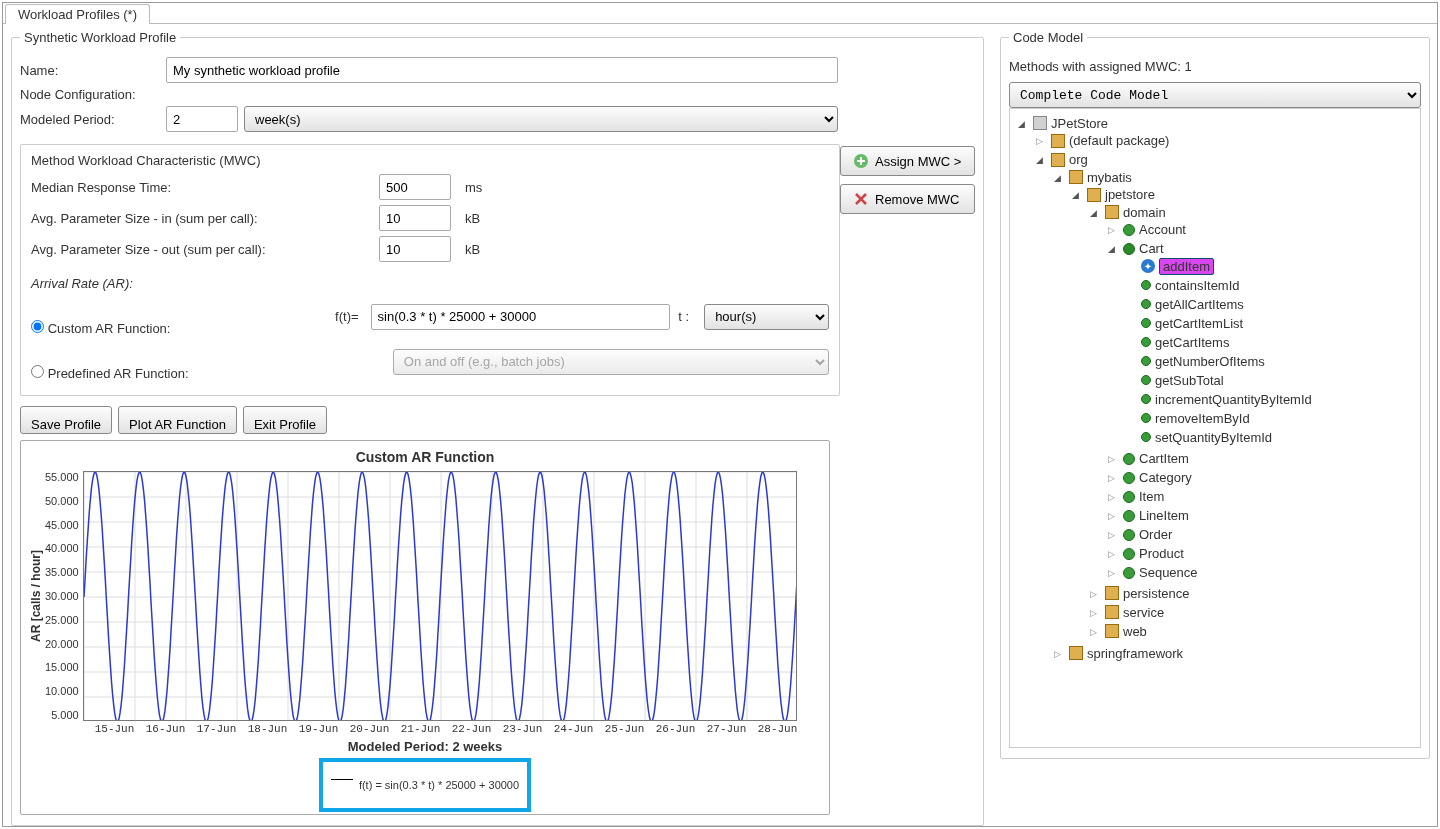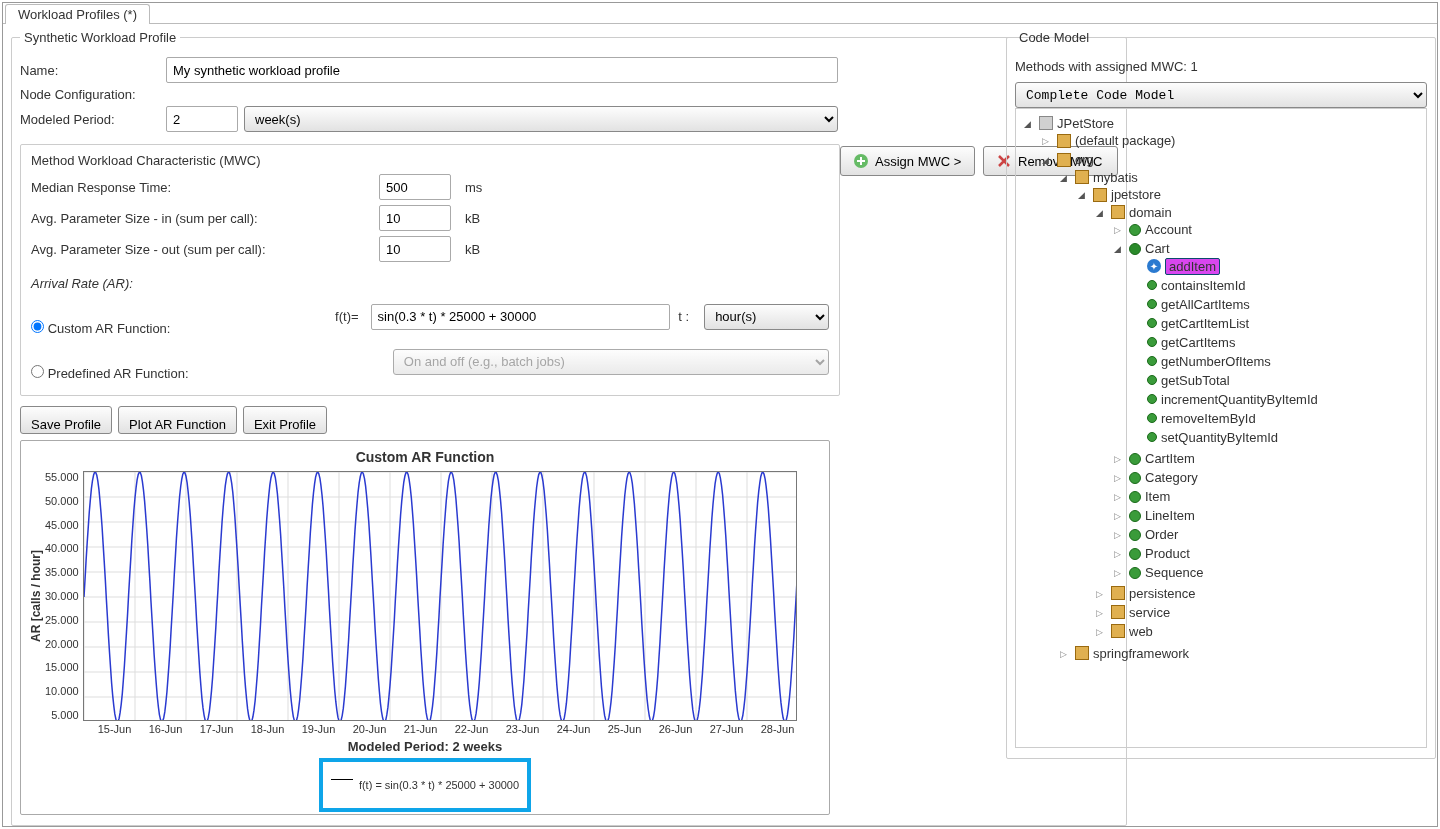--- a/index.html
+++ b/index.html
@@ -34,30 +34,30 @@
 .radio-row { display: flex; align-items: center; margin: 6px 0; gap: 8px; }
 .radio-lbl { width: 270px; margin-top: 23px; }
 .ft-lbl { width: 50px; text-align: right; margin-right: 4px; }
 .ft-input { width: 300px; }
 .t-lbl { width: 18px; }
 .btn-row { display: flex; gap: 6px; margin: 10px 0 6px 0; }
 button.toolbar-btn { border: 1px solid #888; border-radius: 3px; padding: 4px 10px; font-size: 13px; height: 28px;
   background: linear-gradient(to bottom, #fdfdfd, #e2e2e2); cursor: pointer; display: inline-flex; align-items: center; gap: 6px; flex-direction: column; }
 button.side-btn { border: 1px solid #888; border-radius: 3px; padding: 5px 12px; font-size: 13px; height: 30px; width: 135px;
   background: linear-gradient(to bottom, #fdfdfd, #e2e2e2); cursor: pointer; display: inline-flex; align-items: center; gap: 6px; }
-.side-btns { display: flex; flex-direction: row; gap: 8px; margin-top: 10px; }
+.side-btns { display: flex; flex-direction: column; gap: 8px; margin-top: 10px; }
 .side-row { display: flex; align-items: flex-start; }
 .icon { display: inline-block; width: 16px; height: 16px; }
 .chart-box { border: 1px solid #aaa; border-radius: 2px; width: 810px; padding: 6px 6px 2px 6px; }
 .chart-title { text-align: center; font-weight: bold; margin: 2px 0 6px 0; font-size: 14px; }
 .chart-area { display: flex; }
 .ylabel { writing-mode: vertical-rl; transform: rotate(180deg); font-weight: bold; font-size: 12px; text-align: center; padding: 0 2px; }
 .yticks { display: flex; flex-direction: column; justify-content: space-between; font-size: 11px; text-align: right; padding-right: 4px; height: 250px; }
 svg.plot { border: 1px solid #777; background: #fff; }
-.xticks { display: flex; justify-content: space-around; font-size: 11px; width: 714px; margin-left: 62px; margin-top: 2px; }
+.xticks { display: flex; justify-content: space-around; font-size: 11px; width: 714px; margin-left: 62px; margin-top: 2px; font-family: Liberation Mono, monospace; }
 .xlabel { text-align: center; font-weight: bold; font-size: 13px; margin-top: 4px; }
 .legend-box { display:flex; justify-content:center; margin-top:4px; }
 .legend-inner { border:4px solid #0ea5e9; padding:17px 8px; font-size:11px; display:inline-flex; align-items:flex-start; gap:6px; }
 .legend-line { display:inline-block; width:22px; height:0; border-top:1.5px solid #000; }
 .cm-msg { margin: 6px 0 8px 0; }
 .tree { border: 1px solid #ccc; height: 640px; overflow-y: scroll; padding: 4px 2px; }
 .tree ul { list-style: none; padding-left: 18px; }
 .tree > ul { padding-left: 4px; }
 .tree li { padding: 1.5px 0; white-space: nowrap; }
 .node { display: inline-flex; align-items: center; gap: 4px; cursor: default; }

